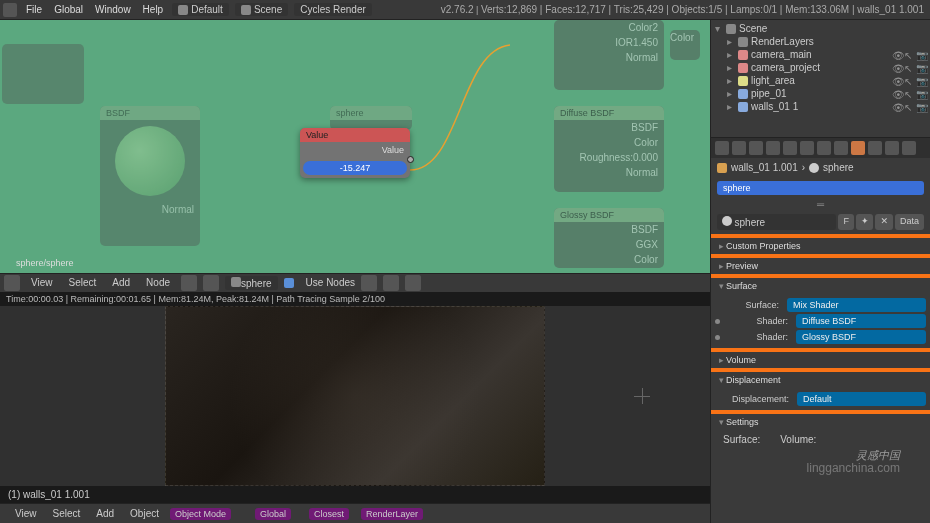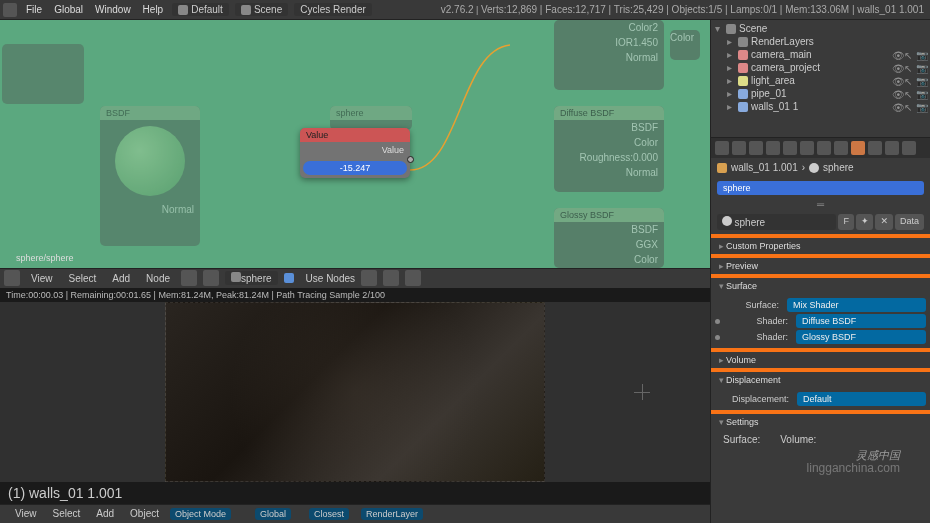--- a/index.html
+++ b/index.html
@@ -29,24 +29,24 @@
 .node-bar .chk{display:flex;align-items:center;gap:12px;font-size:9px}
 .render-area{flex:1;background:#1a1a1a;display:flex;flex-direction:column}
 .render-stats{padding:2px 6px;font-size:9px;color:#bbb}
 .render-vp{flex:1;background:#303030;position:relative;display:flex;align-items:center;justify-content:center}
 .render-img{width:380px;height:180px;background:linear-gradient(135deg,#2a2520 0%,#1a1510 40%,#3a3530 70%,#252015 100%);position:relative;border:1px dashed rgba(255,255,255,0.1)}
 .render-img::after{content:'';position:absolute;inset:0;background:radial-gradient(circle at 50% 50%,rgba(80,70,60,0.3),transparent 60%)}
 .rcross{position:absolute;right:60px;top:50%;width:16px;height:16px;transform:translateY(-50%)}
 .rcross::before,.rcross::after{content:'';position:absolute;background:#666}
 .rcross::before{width:16px;height:1px;top:8px}
 .rcross::after{width:1px;height:16px;left:8px}
-.slot{font-size:14px;padding:3px 8px;color:#ccc}
+.slot{font-size:10px;padding:3px 8px;color:#ccc}
 .img-bar{height:20px;background:#393939;display:flex;align-items:center;gap:6px;padding:0 4px;border-top:1px solid #222}
 .img-bar .menu{padding:0 5px}
-.img-bar .sel{background:#0c4a6e;padding:1px 5px;border-radius:3px;font-size:9px}
+.img-bar .sel{background:#701a75;padding:1px 5px;border-radius:3px;font-size:9px}
 .outliner{height:118px;background:#3a3a3a;overflow:hidden;border-bottom:1px solid #222;padding:2px 0}
 .ol-row{display:flex;align-items:center;padding:1px 4px;gap:3px;font-size:9px}
 .ol-row .tw{width:8px;color:#888}
 .ol-row .ic{width:10px;height:10px;background:#888;border-radius:2px}
 .ol-row.cam .ic{background:#d88}
 .ol-row.light .ic{background:#dd8}
 .ol-row.mesh .ic{background:#8ad}
 .ol-row .nm{flex:1}
 .ol-row .ricons{display:flex;gap:2px}
 .ol-row .ricons span{width:10px;height:10px;opacity:0.6}

